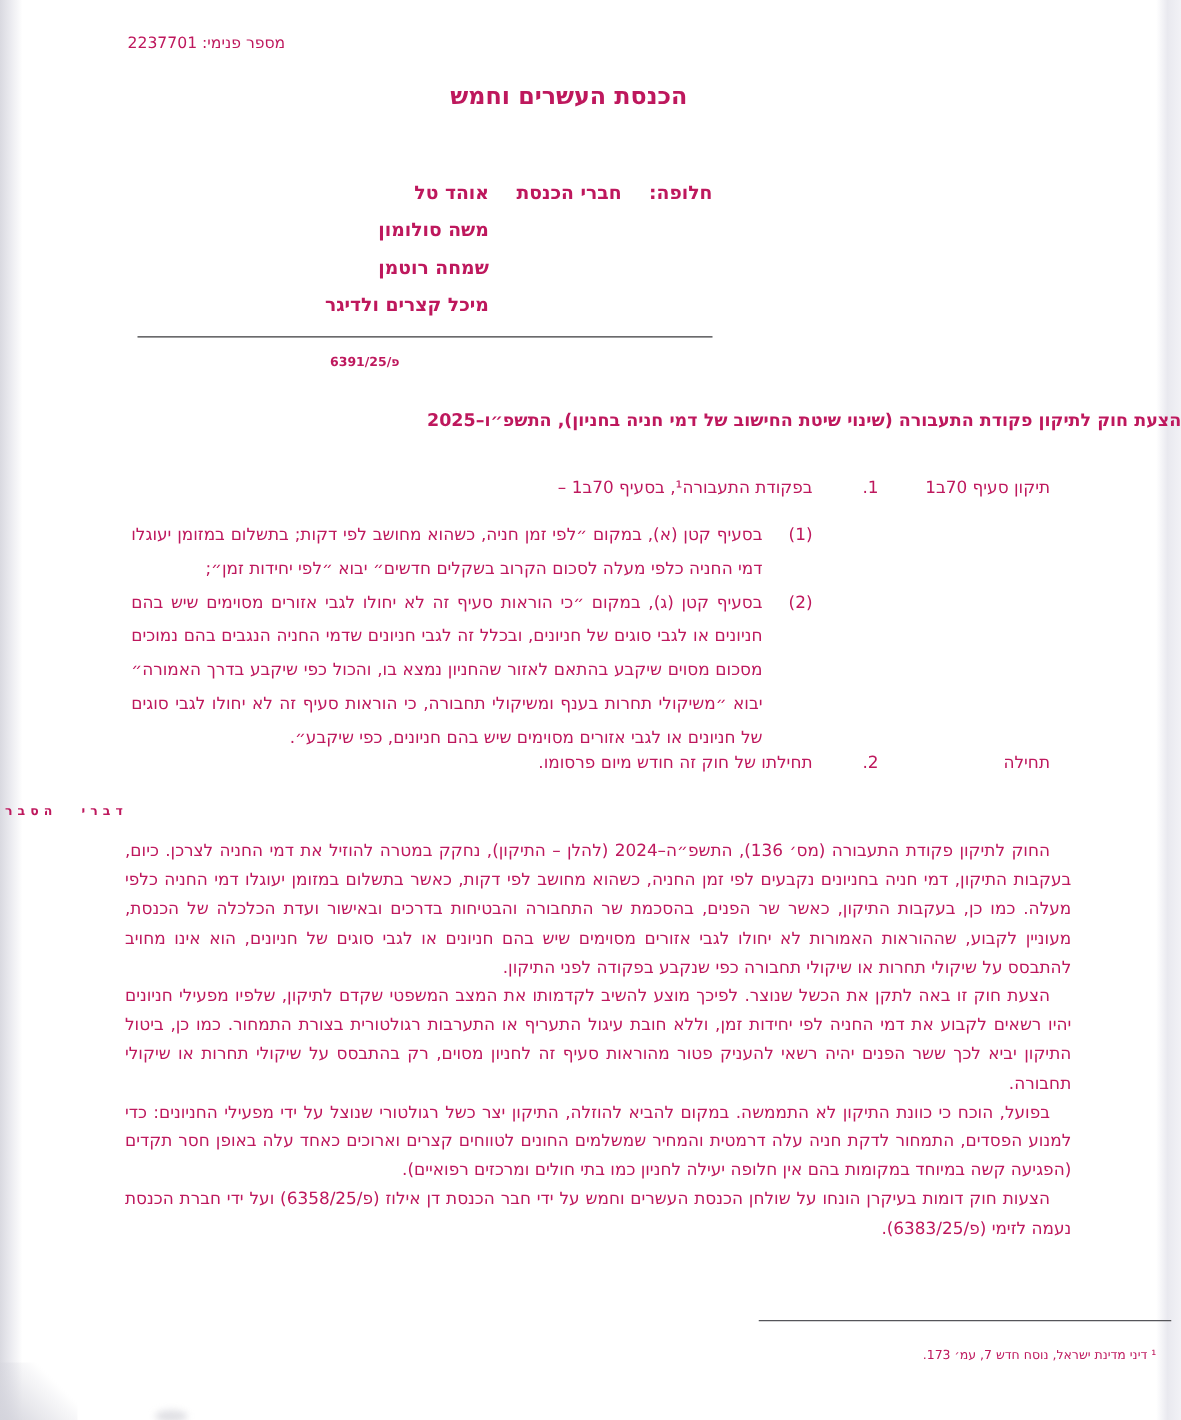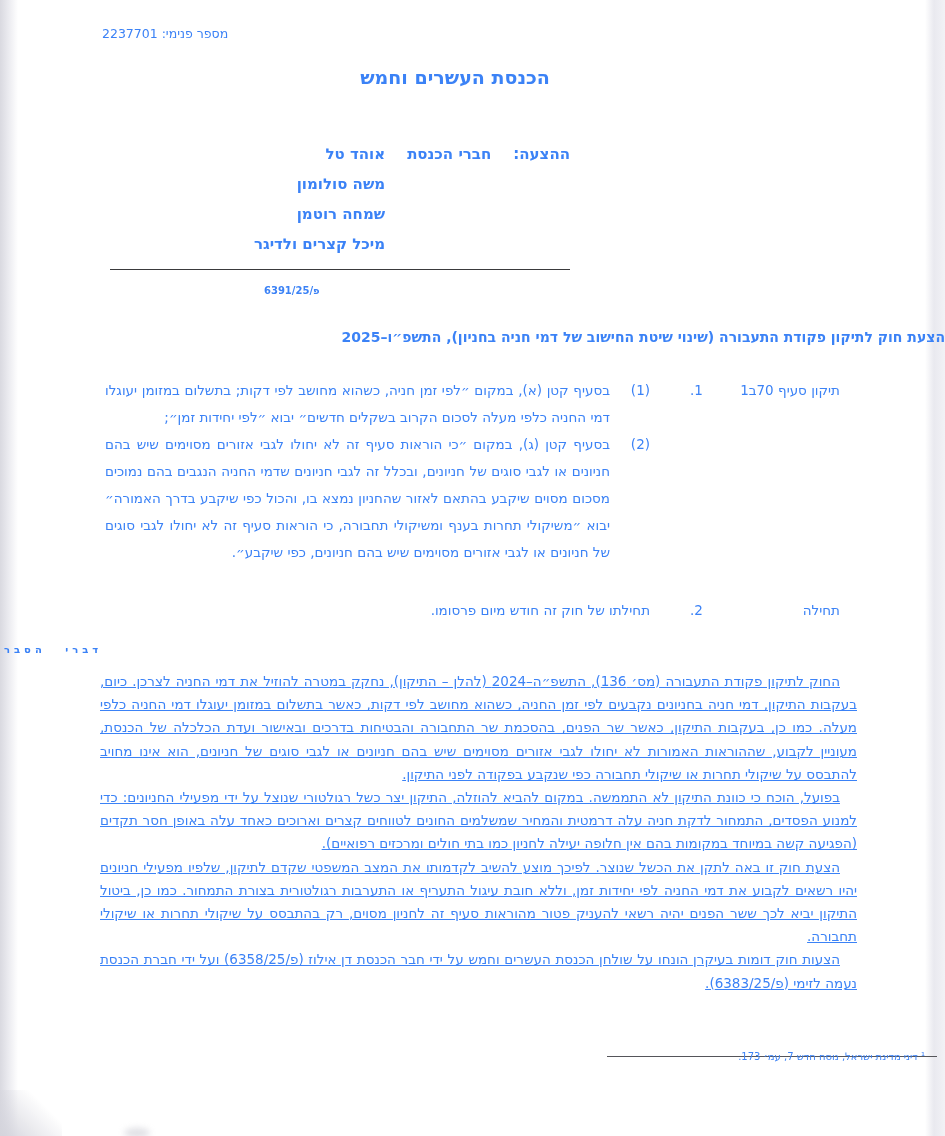--- a/index.html
+++ b/index.html
@@ -3,21 +3,21 @@
 <meta charset="utf-8">
 <style>
   html, body { margin:0; padding:0; }
   body {
     width:945px; height:1136px; overflow:hidden;
     background:#ffffff;
     font-family:"DejaVu Sans", sans-serif;
   }
   .page {
     position:relative; width:945px; height:1136px;
-    background:#ffffff; direction:rtl; color:#3b82f6;
+    background:#ffffff; direction:rtl; color:#be185d;
   }
   
   .scan-edge-left {
     position:absolute; left:0; top:0; width:18px; height:1136px;
     background:linear-gradient(to right, #d9d9e0 0%, #eaeaef 45%, #ffffff 100%);
   }
   .scan-edge-right {
     position:absolute; right:0; top:0; width:20px; height:1136px;
     background:linear-gradient(to left, #f2f2f6 0%, #e9e9ef 55%, #ffffff 100%);
   }
@@ -77,66 +77,67 @@
 
   .explanation-heading {
     position:absolute; top:640px; left:0; width:945px; margin:4px;
     text-align:left; font-size:10px; font-weight:bold;
     letter-spacing:4px; word-spacing:12px;
   }
   .explanation {
     position:absolute; top:670px; right:88px; width:757px;
     font-size:13.5px; line-height:23.2px; text-align:justify;
   }
-  .explanation p { margin:0; text-indent:17px;text-decoration:underline; }
+  .explanation p { margin:0; text-indent:17px; }
 
   .footnote-rule {
     position:absolute; top:1056px; right:8px; width:330px;
     border-top:1px solid #55555a;
   }
   .footnote-text {
-    position:absolute; top:1051px; right:20px;
+    position:absolute; top:1079px; right:20px;
     font-size:10px; direction:rtl; white-space:nowrap;
   }
 </style>
 </head>
 <body>
 
 <div class="page">
 
   <div class="scan-edge-left"></div>
   <div class="scan-edge-right"></div>
   <div class="scan-corner"></div>
   <div class="scan-smudge"></div>
 
   <div class="internal-number">מספר פנימי: 2237701</div>
 
   <h1 class="knesset-title">הכנסת העשרים וחמש</h1>
 
   <div class="initiators">
-    <span class="init-label">ההצעה:</span>
+    <span class="init-label">חלופה:</span>
     <span class="init-role">חברי הכנסת</span>
     <div class="init-names">
       <div>אוהד טל</div>
       <div>משה סולומון</div>
       <div>שמחה רוטמן</div>
       <div>מיכל קצרים ולדיגר</div>
     </div>
   </div>
 
   <div class="separator"></div>
 
   <div class="bill-number">פ/6391/25</div>
 
   <div class="bill-title">הצעת חוק לתיקון פקודת התעבורה (שינוי שיטת החישוב של דמי חניה בחניון), התשפ״ו–2025</div>
 
   <div class="law-section law-sec-1">
     <div class="margin-note">תיקון סעיף 70ב1</div>
     <div class="sec-num">1.</div>
     <div class="sec-body">
+      <div class="sec-intro">בפקודת התעבורה¹, בסעיף 70ב1 –</div>
       <div class="sub-row">
         <div class="sub-num">(1)</div>
         <div class="sub-text">בסעיף קטן (א), במקום ״לפי זמן חניה, כשהוא מחושב לפי דקות; בתשלום במזומן יעוגלו דמי החניה כלפי מעלה לסכום הקרוב בשקלים חדשים״ יבוא ״לפי יחידות זמן״;</div>
       </div>
       <div class="sub-row">
         <div class="sub-num">(2)</div>
         <div class="sub-text">בסעיף קטן (ג), במקום ״כי הוראות סעיף זה לא יחולו לגבי אזורים מסוימים שיש בהם חניונים או לגבי סוגים של חניונים, ובכלל זה לגבי חניונים שדמי החניה הנגבים בהם נמוכים מסכום מסוים שיקבע בהתאם לאזור שהחניון נמצא בו, והכול כפי שיקבע בדרך האמורה״ יבוא ״משיקולי תחרות בענף ומשיקולי תחבורה, כי הוראות סעיף זה לא יחולו לגבי סוגים של חניונים או לגבי אזורים מסוימים שיש בהם חניונים, כפי שיקבע״.</div>
       </div>
     </div>
   </div>
@@ -146,21 +147,21 @@
     <div class="sec-num">2.</div>
     <div class="sec-body">
       <div class="sec-intro">תחילתו של חוק זה חודש מיום פרסומו.</div>
     </div>
   </div>
 
   <h2 class="explanation-heading">דברי הסבר</h2>
 
   <div class="explanation">
     <p>החוק לתיקון פקודת התעבורה (מס׳ 136), התשפ״ה–2024 (להלן – התיקון), נחקק במטרה להוזיל את דמי החניה לצרכן. כיום, בעקבות התיקון, דמי חניה בחניונים נקבעים לפי זמן החניה, כשהוא מחושב לפי דקות, כאשר בתשלום במזומן יעוגלו דמי החניה כלפי מעלה. כמו כן, בעקבות התיקון, כאשר שר הפנים, בהסכמת שר התחבורה והבטיחות בדרכים ובאישור ועדת הכלכלה של הכנסת, מעוניין לקבוע, שההוראות האמורות לא יחולו לגבי אזורים מסוימים שיש בהם חניונים או לגבי סוגים של חניונים, הוא אינו מחויב להתבסס על שיקולי תחרות או שיקולי תחבורה כפי שנקבע בפקודה לפני התיקון.</p>
+    <p>הצעת חוק זו באה לתקן את הכשל שנוצר. לפיכך מוצע להשיב לקדמותו את המצב המשפטי שקדם לתיקון, שלפיו מפעילי חניונים יהיו רשאים לקבוע את דמי החניה לפי יחידות זמן, וללא חובת עיגול התעריף או התערבות רגולטורית בצורת התמחור. כמו כן, ביטול התיקון יביא לכך ששר הפנים יהיה רשאי להעניק פטור מהוראות סעיף זה לחניון מסוים, רק בהתבסס על שיקולי תחרות או שיקולי תחבורה.</p>
     <p>בפועל, הוכח כי כוונת התיקון לא התממשה. במקום להביא להוזלה, התיקון יצר כשל רגולטורי שנוצל על ידי מפעילי החניונים: כדי למנוע הפסדים, התמחור לדקת חניה עלה דרמטית והמחיר שמשלמים החונים לטווחים קצרים וארוכים כאחד עלה באופן חסר תקדים (הפגיעה קשה במיוחד במקומות בהם אין חלופה יעילה לחניון כמו בתי חולים ומרכזים רפואיים).</p>
-    <p>הצעת חוק זו באה לתקן את הכשל שנוצר. לפיכך מוצע להשיב לקדמותו את המצב המשפטי שקדם לתיקון, שלפיו מפעילי חניונים יהיו רשאים לקבוע את דמי החניה לפי יחידות זמן, וללא חובת עיגול התעריף או התערבות רגולטורית בצורת התמחור. כמו כן, ביטול התיקון יביא לכך ששר הפנים יהיה רשאי להעניק פטור מהוראות סעיף זה לחניון מסוים, רק בהתבסס על שיקולי תחרות או שיקולי תחבורה.</p>
     <p>הצעות חוק דומות בעיקרן הונחו על שולחן הכנסת העשרים וחמש על ידי חבר הכנסת דן אילוז (פ/6358/25) ועל ידי חברת הכנסת נעמה לזימי (פ/6383/25).</p>
   </div>
 
   <div class="footnote-rule"></div>
   <div class="footnote-text">¹ דיני מדינת ישראל, נוסח חדש 7, עמ׳ 173.</div>
 
 </div>
 
 </body></html>

